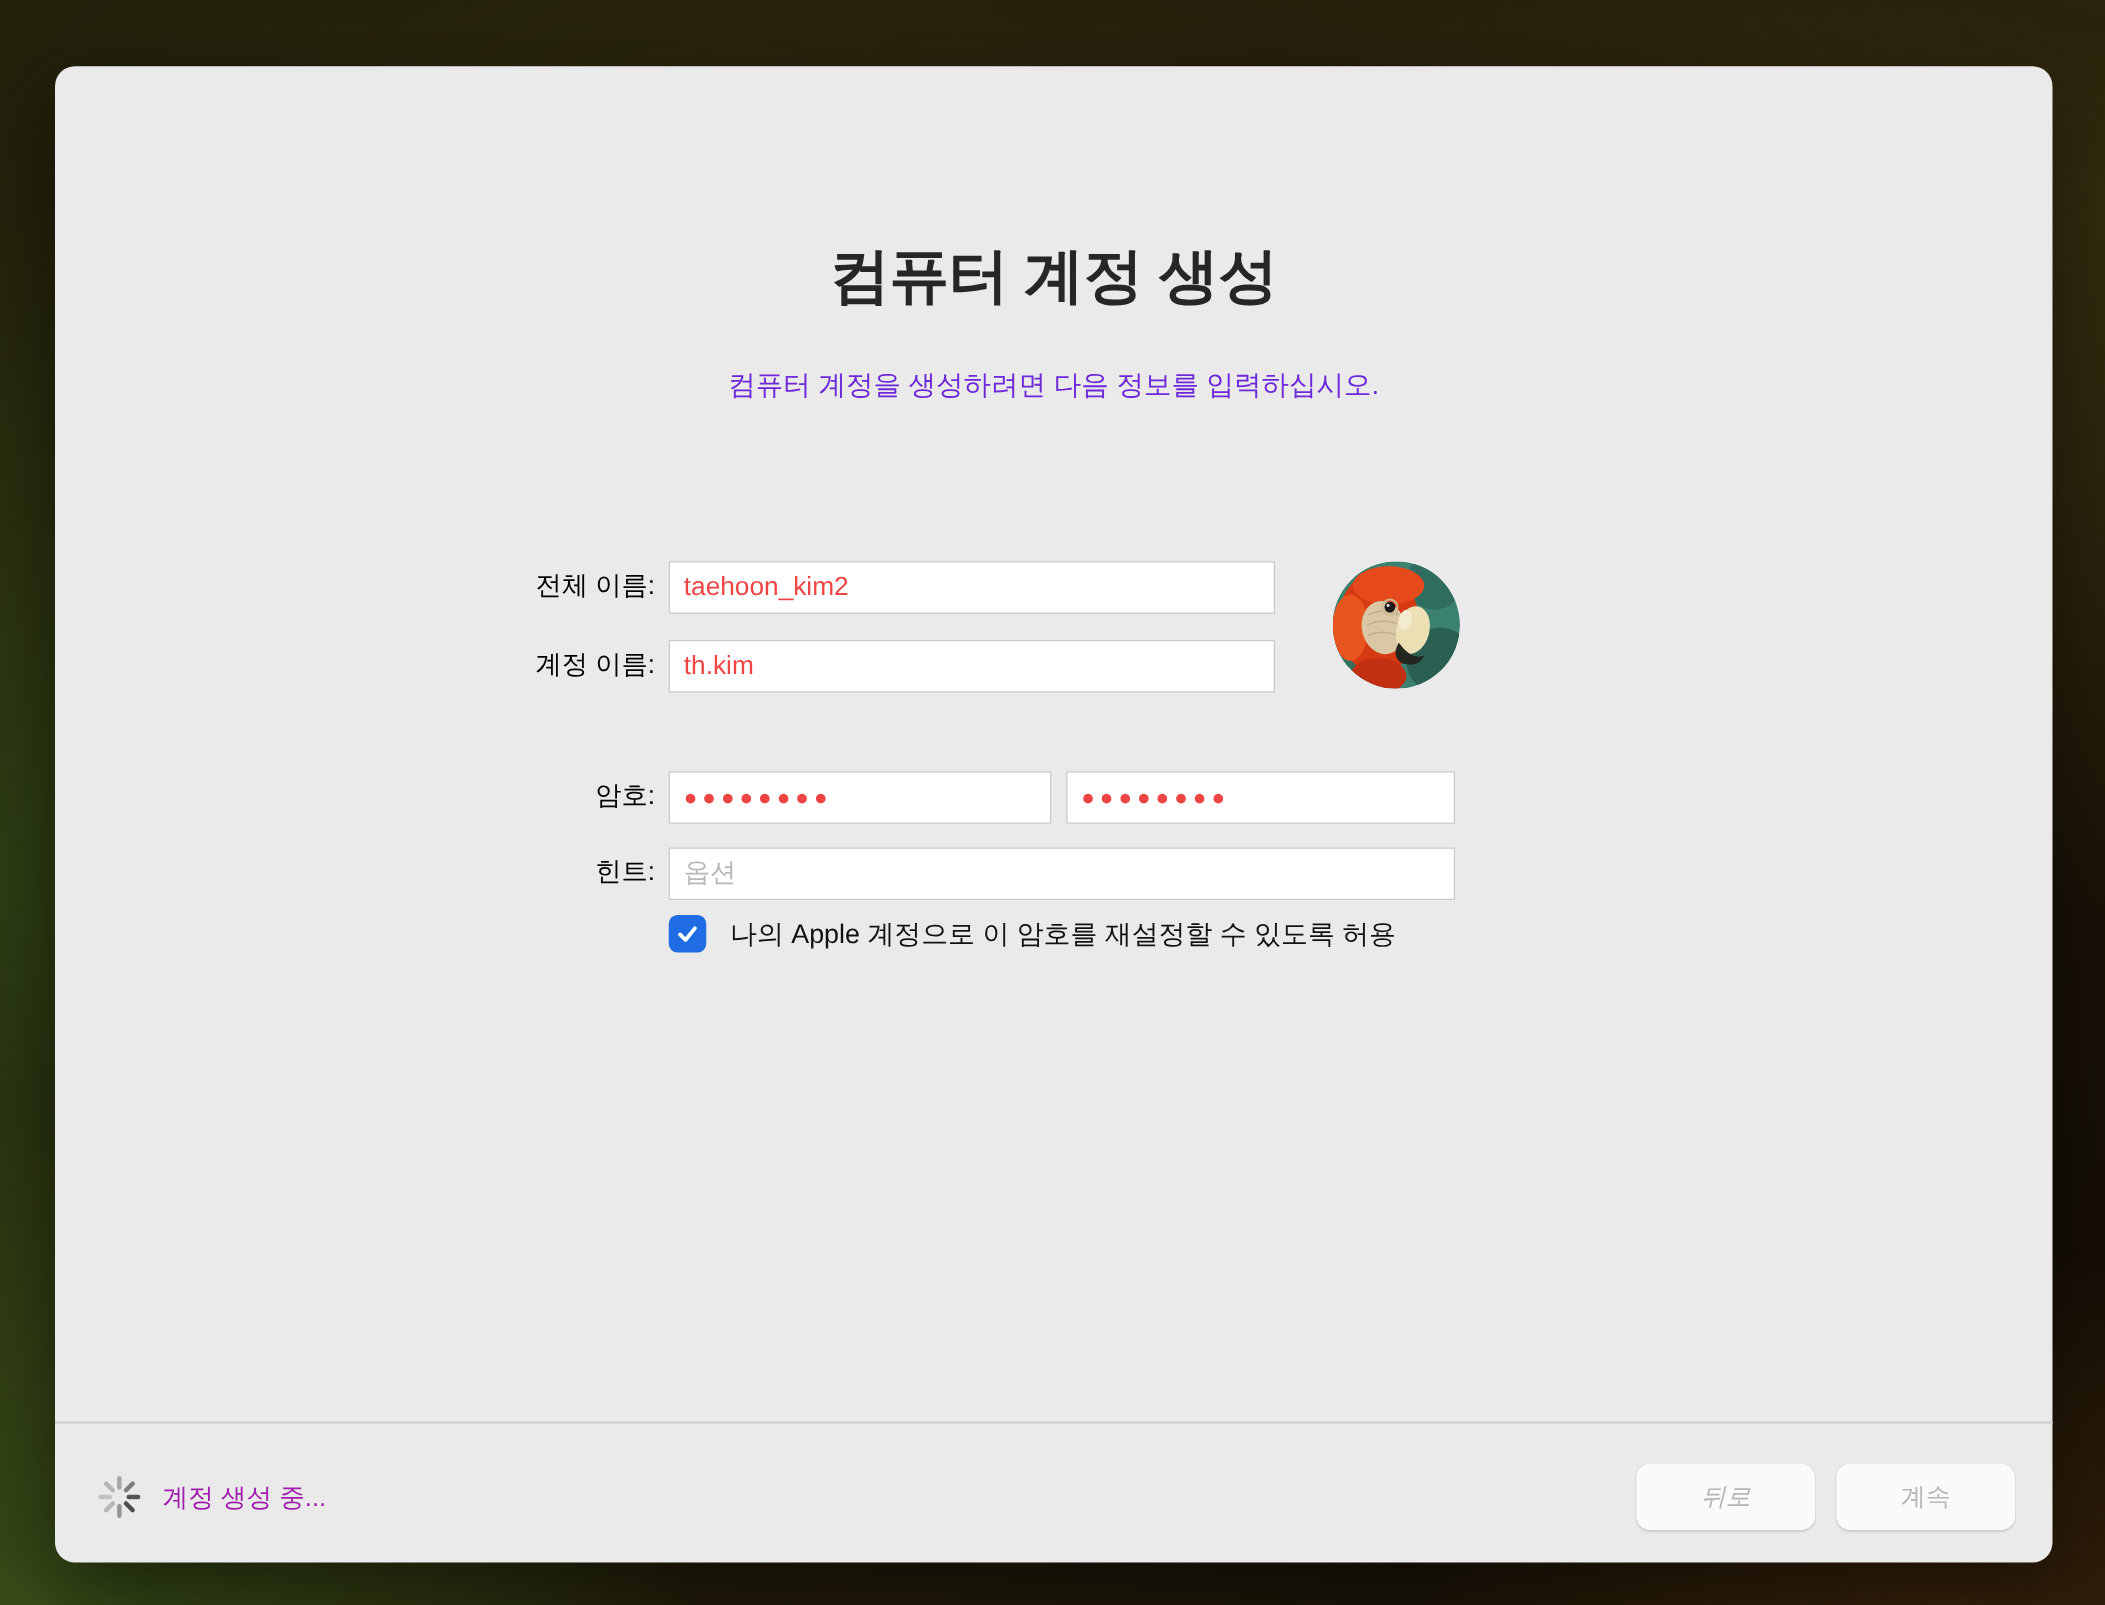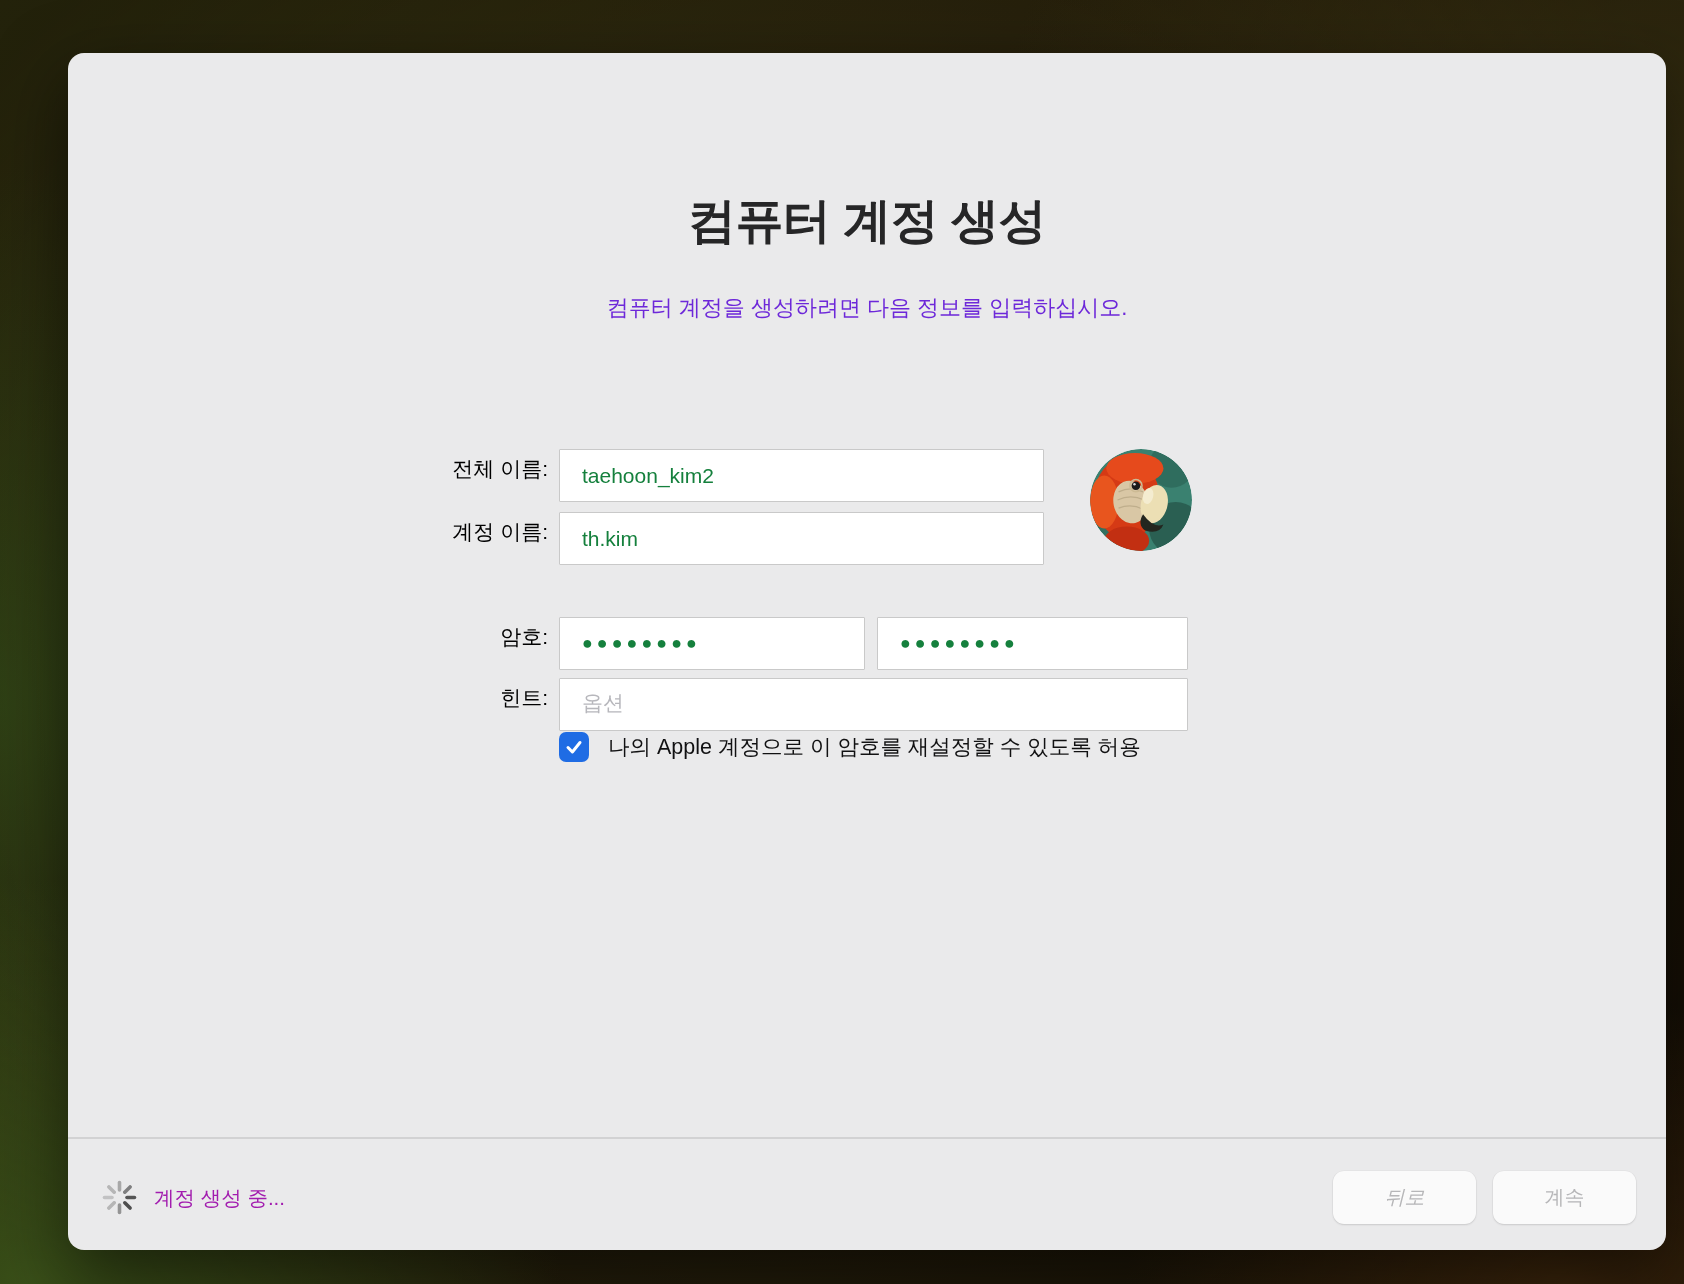--- a/index.html
+++ b/index.html
@@ -8,42 +8,42 @@
     font-family:"Liberation Sans","DejaVu Sans",sans-serif;
     background:
       radial-gradient(1100px 900px at 50% 50%, rgba(0,0,0,0) 55%, rgba(0,0,0,0.30) 100%),
       radial-gradient(850px 650px at 2% 100%, rgba(84,118,36,0.95), rgba(0,0,0,0) 62%),
       radial-gradient(700px 900px at 0% 55%, rgba(56,84,27,0.75), rgba(0,0,0,0) 60%),
       radial-gradient(1000px 850px at 100% 12%, rgba(72,62,22,0.95), rgba(0,0,0,0) 68%),
       radial-gradient(800px 520px at 93% 100%, rgba(90,56,17,0.85), rgba(0,0,0,0) 55%),
       linear-gradient(115deg, #32300f 0%, #2b240d 45%, #191106 100%);
   }
   .window {
-    position:absolute; left:68px; top:53px; width:1598px; height:1197px;
+    position:absolute; left:44px; top:53px; width:1598px; height:1197px;
     background:#eaeaeb; border-radius:16px;
     box-shadow:0 25px 70px rgba(0,0,0,0.55);
   }
   .title {
     position:absolute; top:136px; left:0; width:100%;
     text-align:center; font-size:48px; font-weight:bold;
     color:#262627; letter-spacing:-0.5px;
   }
   .subtitle {
     position:absolute; top:240px; left:0; width:100%;
     text-align:center; font-size:22px; color:#6d28d9;
   }
   .field-label {
     position:absolute; left:180px; width:300px; text-align:right;
     font-size:21px; color:#000000; line-height:39px;
   }
   .text-input {
-    position:absolute; height:53px; background:#ffffff;
+    position:absolute; height:42px; background:#ffffff;
     border:1px solid #c9c9c9; border-radius:1px;
     font-family:"Liberation Sans","DejaVu Sans",sans-serif;
-    font-size:21px; color:#15803d; padding:0 22px; outline:none;
+    font-size:21px; color:#ef4444; padding:0 11px; outline:none;
   }
   .text-input::placeholder { color:#b7b7bc; }
   .pw { font-size:18px; letter-spacing:4px; font-weight:bold; }
   .helper {
     position:absolute; left:493px; top:507px;
     font-size:19px; color:#8f8f90;
   }
   .avatar-wrap {
     position:absolute; left:1022px; top:396px; width:102px; height:102px;
     border-radius:50%; overflow:hidden; cursor:default;
@@ -115,21 +115,21 @@
   </div>
 
   <div class="field-label" style="top:459px;">계정 이름:</div>
   <input class="text-input" style="left: 491px; top: 459px; width: 485px;" type="text" value="th.kim">
 
   <div class="field-label" style="top:564px;">암호:</div>
   <input class="text-input pw" style="left: 491px; top: 564px; width: 306px;" type="text" value="●●●●●●●●">
   <input class="text-input pw" style="left: 809px; top: 564px; width: 311px;" type="text" value="●●●●●●●●">
 
   <div class="field-label" style="top:625px;">힌트:</div>
-  <input class="text-input" style="left: 491px; top: 625px; width: 629px; font-family: Liberation Mono, monospace;" type="text" placeholder="옵션">
+  <input class="text-input" style="left: 491px; top: 625px; width: 629px;" type="text" placeholder="옵션">
 
   <div class="checkbox">
     <svg width="20" height="20" viewBox="0 0 20 20">
       <polyline points="4,10.5 8.4,15 16,5.5" fill="none" stroke="#ffffff" stroke-width="3" stroke-linecap="round" stroke-linejoin="round"></polyline>
     </svg>
   </div>
   <div class="checkbox-label">나의 Apple 계정으로 이 암호를 재설정할 수 있도록 허용</div>
 
   <div class="divider"></div>
 

